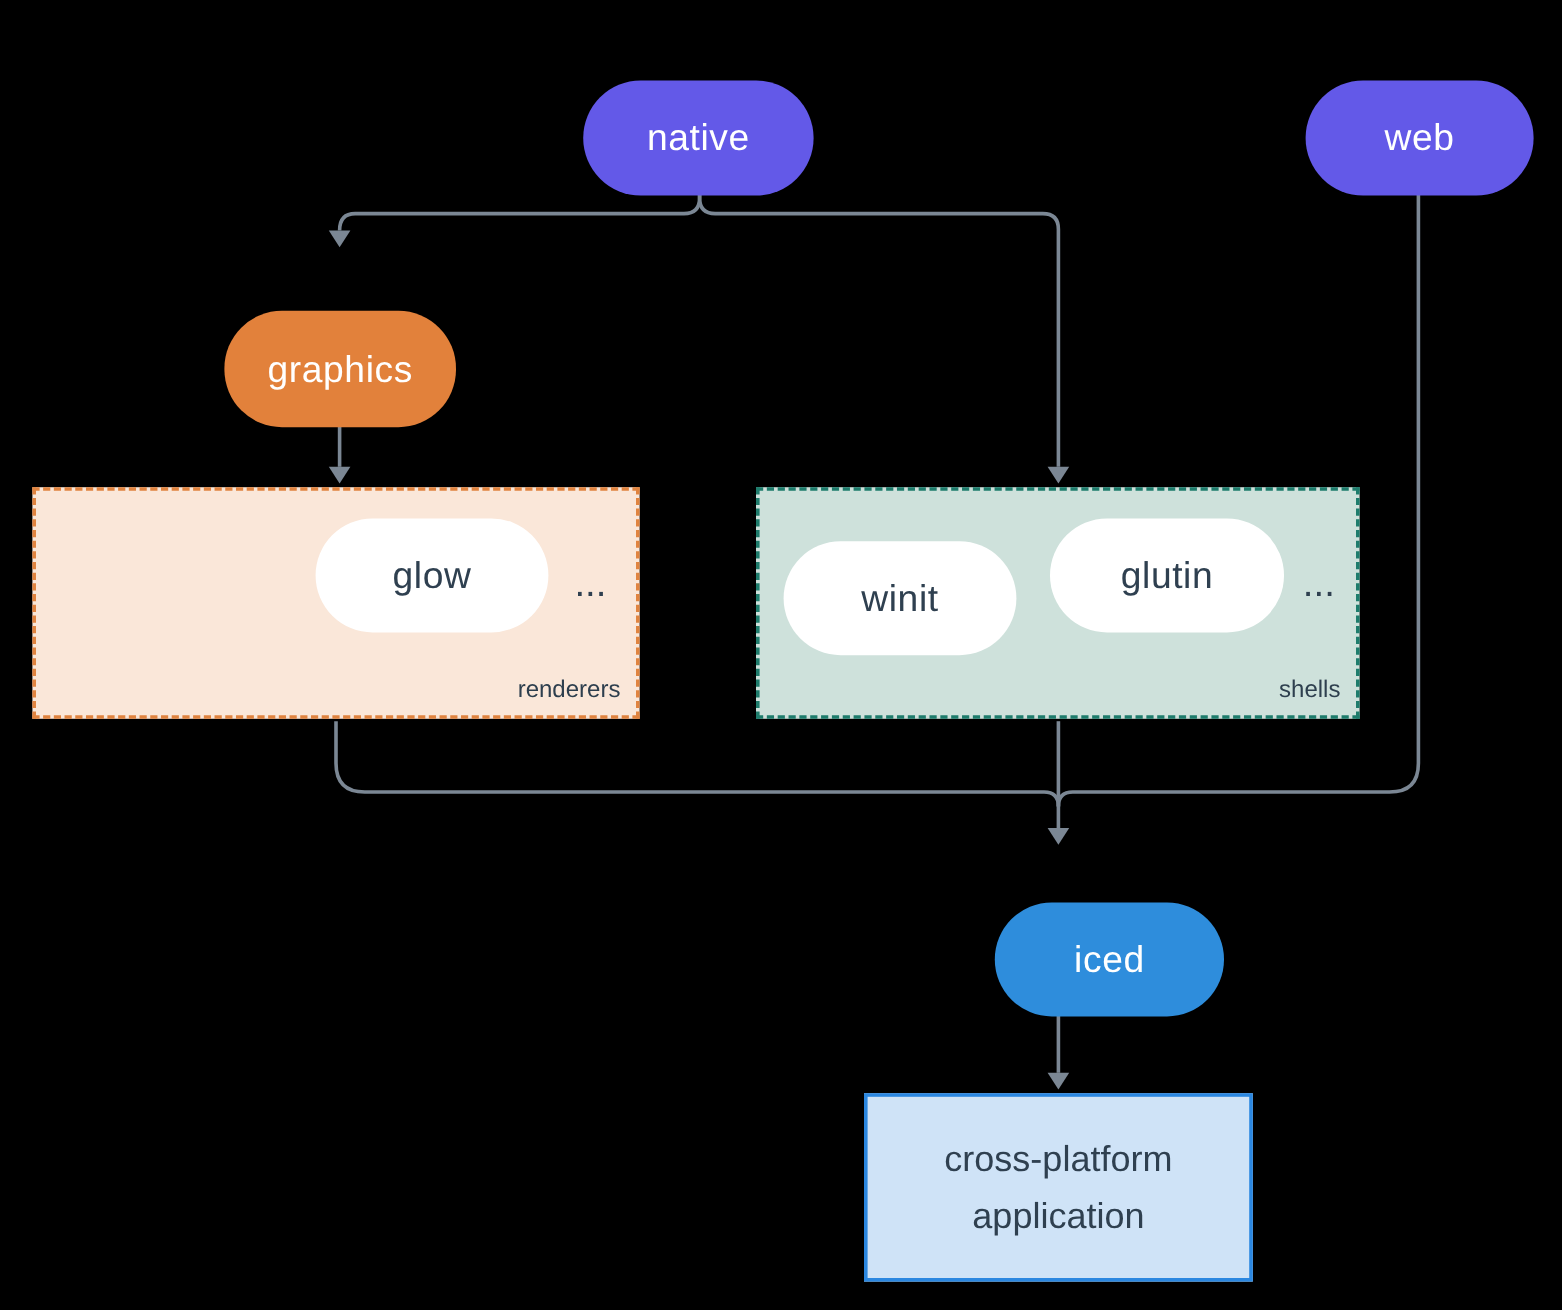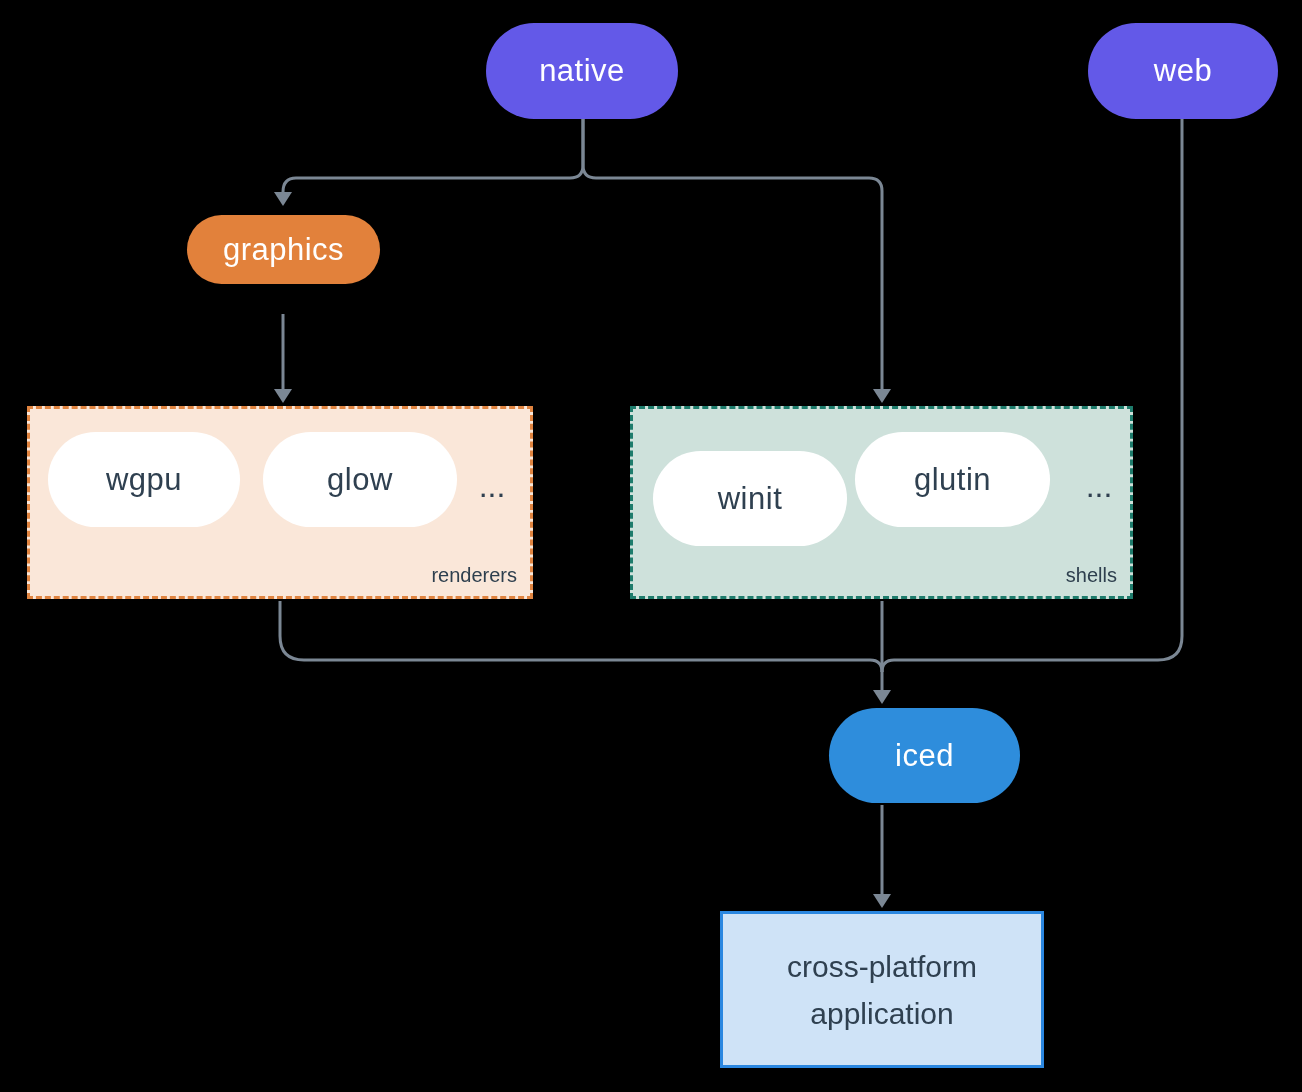--- a/index.html
+++ b/index.html
@@ -22,24 +22,25 @@
 
   .pill {
     position: absolute;
     display: flex;
     align-items: center;
     justify-content: center;
     border-radius: 48px;
     color: #FFFFFF;
     font-size: 31px;
     letter-spacing: 0.5px;
+    margin-top: 44px;
   }
   .pill-native   { left: 486px;  top: 23px;  width: 192px; height: 96px; background: #6359E8; }
   .pill-web      { left: 1088px; top: 23px;  width: 190px; height: 96px; background: #6359E8; }
-  .pill-graphics { left: 187px;  top: 215px; width: 193px; height: 69px; background: #E2813B; }
+  .pill-graphics { left: 187px;  top: 215px; width: 193px; height: 97px; background: #E2813B; }
   .pill-iced     { left: 829px;  top: 708px; width: 191px; height: 95px; background: #2E8DDC; }
 
   .group {
     position: absolute;
     top: 406px;
     height: 193px;
     box-sizing: border-box;
     border: 3px dashed;
   }
   .group-renderers { left: 27px;  width: 506px; background: #FAE7D9; border-color: #E08440; }
@@ -54,21 +55,21 @@
     color: #2F4050;
     font-size: 31px;
     display: flex;
     align-items: center;
     justify-content: center;
     letter-spacing: 0.5px;
   }
   .wp-wgpu   { left: 18px;  width: 192px; }
   .wp-glow   { left: 233px; width: 194px; text-align: center; }
   .wp-winit  { left: 20px;  width: 194px; margin-top: 19px; }
-  .wp-glutin { left: 222px; width: 195px; justify-content: center; }
+  .wp-glutin { left: 242px; width: 195px; justify-content: center; }
 
   .ellipsis {
     position: absolute;
     top: 23px;
     height: 95px;
     width: 44px;
     display: flex;
     align-items: center;
     justify-content: center;
     color: #2F4050;
@@ -144,23 +145,20 @@
 
   <div class="pill pill-web">
     <span>web</span>
   </div>
 
   <div class="pill pill-graphics">
     <span>graphics</span>
   </div>
 
   <div class="group group-renderers">
-    <div class="white-pill wp-wgpu">
-      <span>wgpu</span>
-    </div>
     <div class="white-pill wp-glow">
       <span>glow</span>
     </div>
     <div class="ellipsis el-renderers">...</div>
     <div class="group-label">renderers</div>
   </div>
 
   <div class="group group-shells">
     <div class="white-pill wp-winit">
       <span>winit</span>

